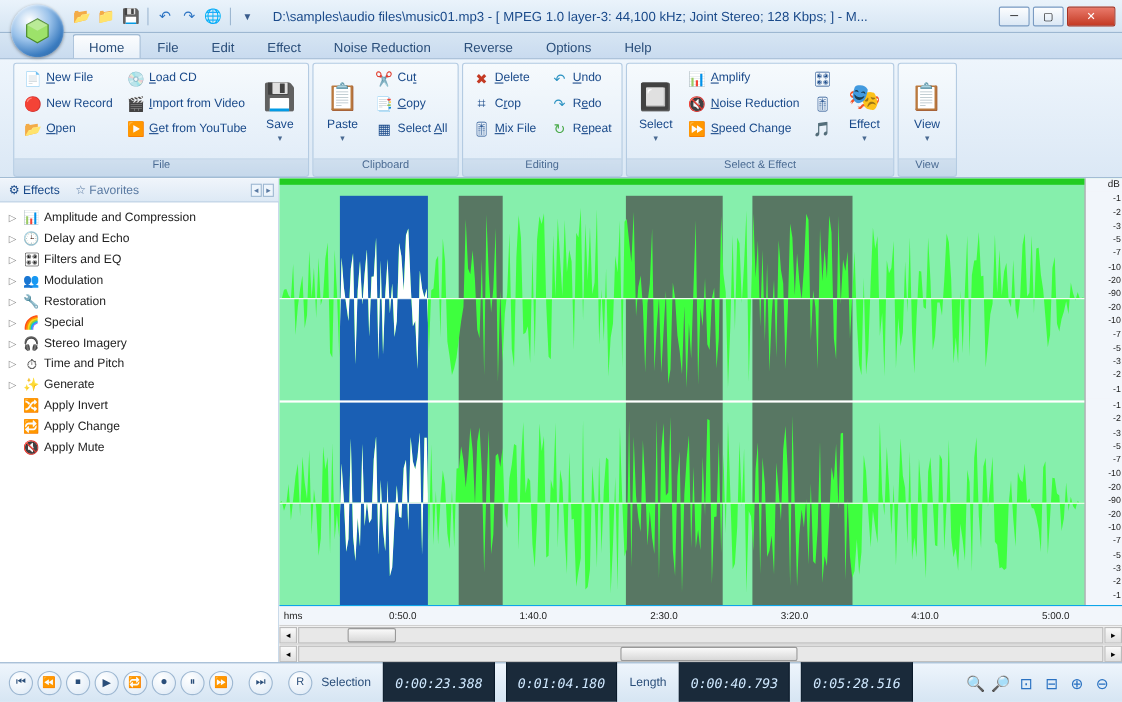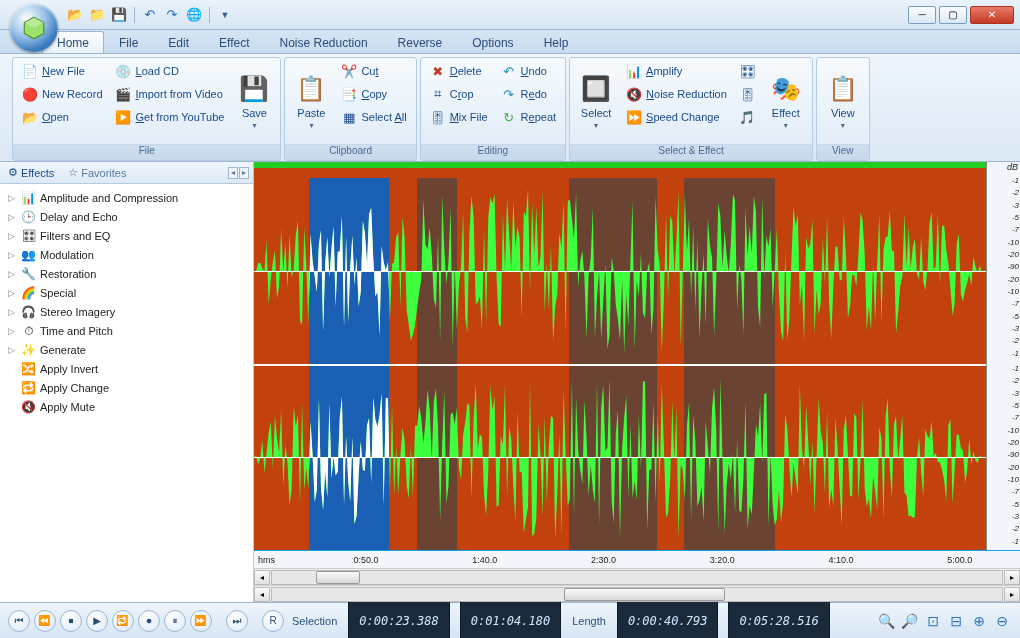--- a/index.html
+++ b/index.html
@@ -13,21 +13,21 @@
 .title-text { margin-left: 14px; font-size: 12px; color: #1a4a8a; white-space: nowrap; overflow: hidden; }
 .win-controls { margin-left: auto; display: flex; gap: 3px; padding-right: 6px; }
 .win-btn { width: 28px; height: 18px; border: 1px solid #7a9bc2; border-radius: 2px; display: flex; align-items: center; justify-content: center; font-size: 10px; background: linear-gradient(#fcfdfe,#dbe8f5); cursor: pointer; }
 .win-btn.close { background: linear-gradient(#e97a6b,#c43a24); color: #fff; border-color: #a83222; width: 44px; }
 
 
 .orb { position: absolute; left: 10px; top: 4px; width: 48px; height: 48px; border-radius: 50%; background: radial-gradient(circle at 35% 30%, #fff, #9ac2ea 40%, #3b7cc0 70%, #25568c); box-shadow: 0 1px 3px rgba(0,0,0,.4), inset 0 1px 2px rgba(255,255,255,.6); display: flex; align-items: center; justify-content: center; color: #fff; font-size: 20px; cursor: pointer; z-index: 10; }
 .orb svg { width: 26px; height: 26px; }
 
 
-.tabs { height: 24px; display: flex; align-items: flex-end; padding-left: 42px; background: linear-gradient(#d6e5f3,#c9dbef); border-bottom: 1px solid #9db7d1; }
+.tabs { height: 24px; display: flex; align-items: flex-end; padding-left: 66px; background: linear-gradient(#d6e5f3,#c9dbef); border-bottom: 1px solid #9db7d1; }
 .tab { padding: 4px 14px 3px; font-size: 12px; color: #2a4e7a; cursor: pointer; border: 1px solid transparent; border-bottom: none; }
 .tab.active { background: linear-gradient(#fcfdfe,#e8f0f9); border-color: #9db7d1; border-radius: 3px 3px 0 0; }
 
 
 .ribbon { height: 108px; background: linear-gradient(#eef5fc,#dbe8f5); border-bottom: 1px solid #9db7d1; display: flex; padding: 3px 4px 0 12px; gap: 3px; }
 .group { border: 1px solid #b4cbe2; border-radius: 3px; background: linear-gradient(#f6fafd,#e2edf8 85%,#d3e2f2); display: flex; flex-direction: column; }
 .group-body { flex: 1; display: flex; padding: 2px 4px; gap: 3px; }
 .group-label { height: 16px; font-size: 10px; color: #4a6a92; text-align: center; background: rgba(180,203,226,.4); border-top: 1px solid #c6d8ea; }
 .rcol { display: flex; flex-direction: column; gap: 1px; justify-content: flex-start; }
 .sm-btn { height: 22px; display: flex; align-items: center; gap: 4px; padding: 0 5px; font-size: 11px; color: #1a4a8a; cursor: pointer; white-space: nowrap; border-radius: 2px; }
@@ -46,21 +46,21 @@
 .side-expand { margin-left: auto; display: flex; gap:1px;}
 .side-expand span { width:10px; height:12px; border:1px solid #9db7d1; background:#eef5fc; cursor:pointer; font-size:8px; display:flex;align-items:center;justify-content:center;}
 .tree { flex: 1; overflow: auto; padding: 4px 0 4px 4px; }
 .tree-item { height: 19px; display: flex; align-items: center; gap: 3px; font-size: 11px; color: #222; cursor: pointer; padding-left: 4px; }
 .tree-item .caret { width: 10px; font-size: 9px; color: #888; }
 .tree-item.noexpand .caret { visibility: hidden; }
 .tree-ico { width: 16px; height: 16px; display: flex; align-items: center; justify-content: center; font-size: 12px; }
 
 
 .wave-wrap { flex: 1; display: flex; flex-direction: column; background: #fff; }
-.wave-area { flex: 1; display: flex; background: #c2410c; position: relative; font-style: italic; }
+.wave-area { flex: 1; display: flex; background: #86efac; position: relative; }
 .wave-canvas { flex: 1; position: relative; overflow: hidden; }
 .wave-right { width: 34px; background: #f2f6fb; display: flex; flex-direction: column; font-size: 8px; color: #333; border-left:1px solid #888;}
 .db-label { height: 12px; text-align: right; padding-right: 2px; font-size: 9px; color:#222; background:#f2f6fb;}
 .scale-col { flex:1; background:#f2f6fb; position:relative; }
 .scale-col .tick { position:absolute; right:1px; font-size:8px; color:#222; }
 .time-axis { height: 18px; background: #f2f6fb; font-size: 9px; color: #222; display: flex; align-items: center; position: relative; border-top:1px solid #0ea5e9;}
 .time-axis span { position: absolute; }
 .scrollbars { height: 17px; background: #f0f0f0; border-top: 1px solid #ccc; display:flex; align-items:center;}
 .sb-track { flex:1; height:15px; background:#e8e8e8; border:1px solid #bbb; position:relative; margin:0 1px;}
 .sb-thumb { position:absolute; height:13px; background:linear-gradient(#fafafa,#d8d8d8); border:1px solid #999; border-radius:2px; cursor:pointer;}
@@ -94,20 +94,21 @@
     <div class="qat-btn">📂</div>
     <div class="qat-btn">📁</div>
     <div class="qat-btn">💾</div>
     <div class="qat-sep"></div>
     <div class="qat-btn" style="color:#2a72c2">↶</div>
     <div class="qat-btn" style="color:#2a72c2">↷</div>
     <div class="qat-btn" style="color:#2a72c2">🌐</div>
     <div class="qat-sep"></div>
     <div class="qat-btn" style="font-size:9px">▼</div>
   </div>
+  <div class="title-text">D:\samples\audio files\music01.mp3 - [ MPEG 1.0 layer-3: 44,100 kHz; Joint Stereo; 128 Kbps;  ] - M...</div>
   <div class="win-controls">
     <div class="win-btn">─</div>
     <div class="win-btn">▢</div>
     <div class="win-btn close">✕</div>
   </div>
 </div>
 
 <div class="tabs">
   <div class="tab active">Home</div>
   <div class="tab">File</div>

